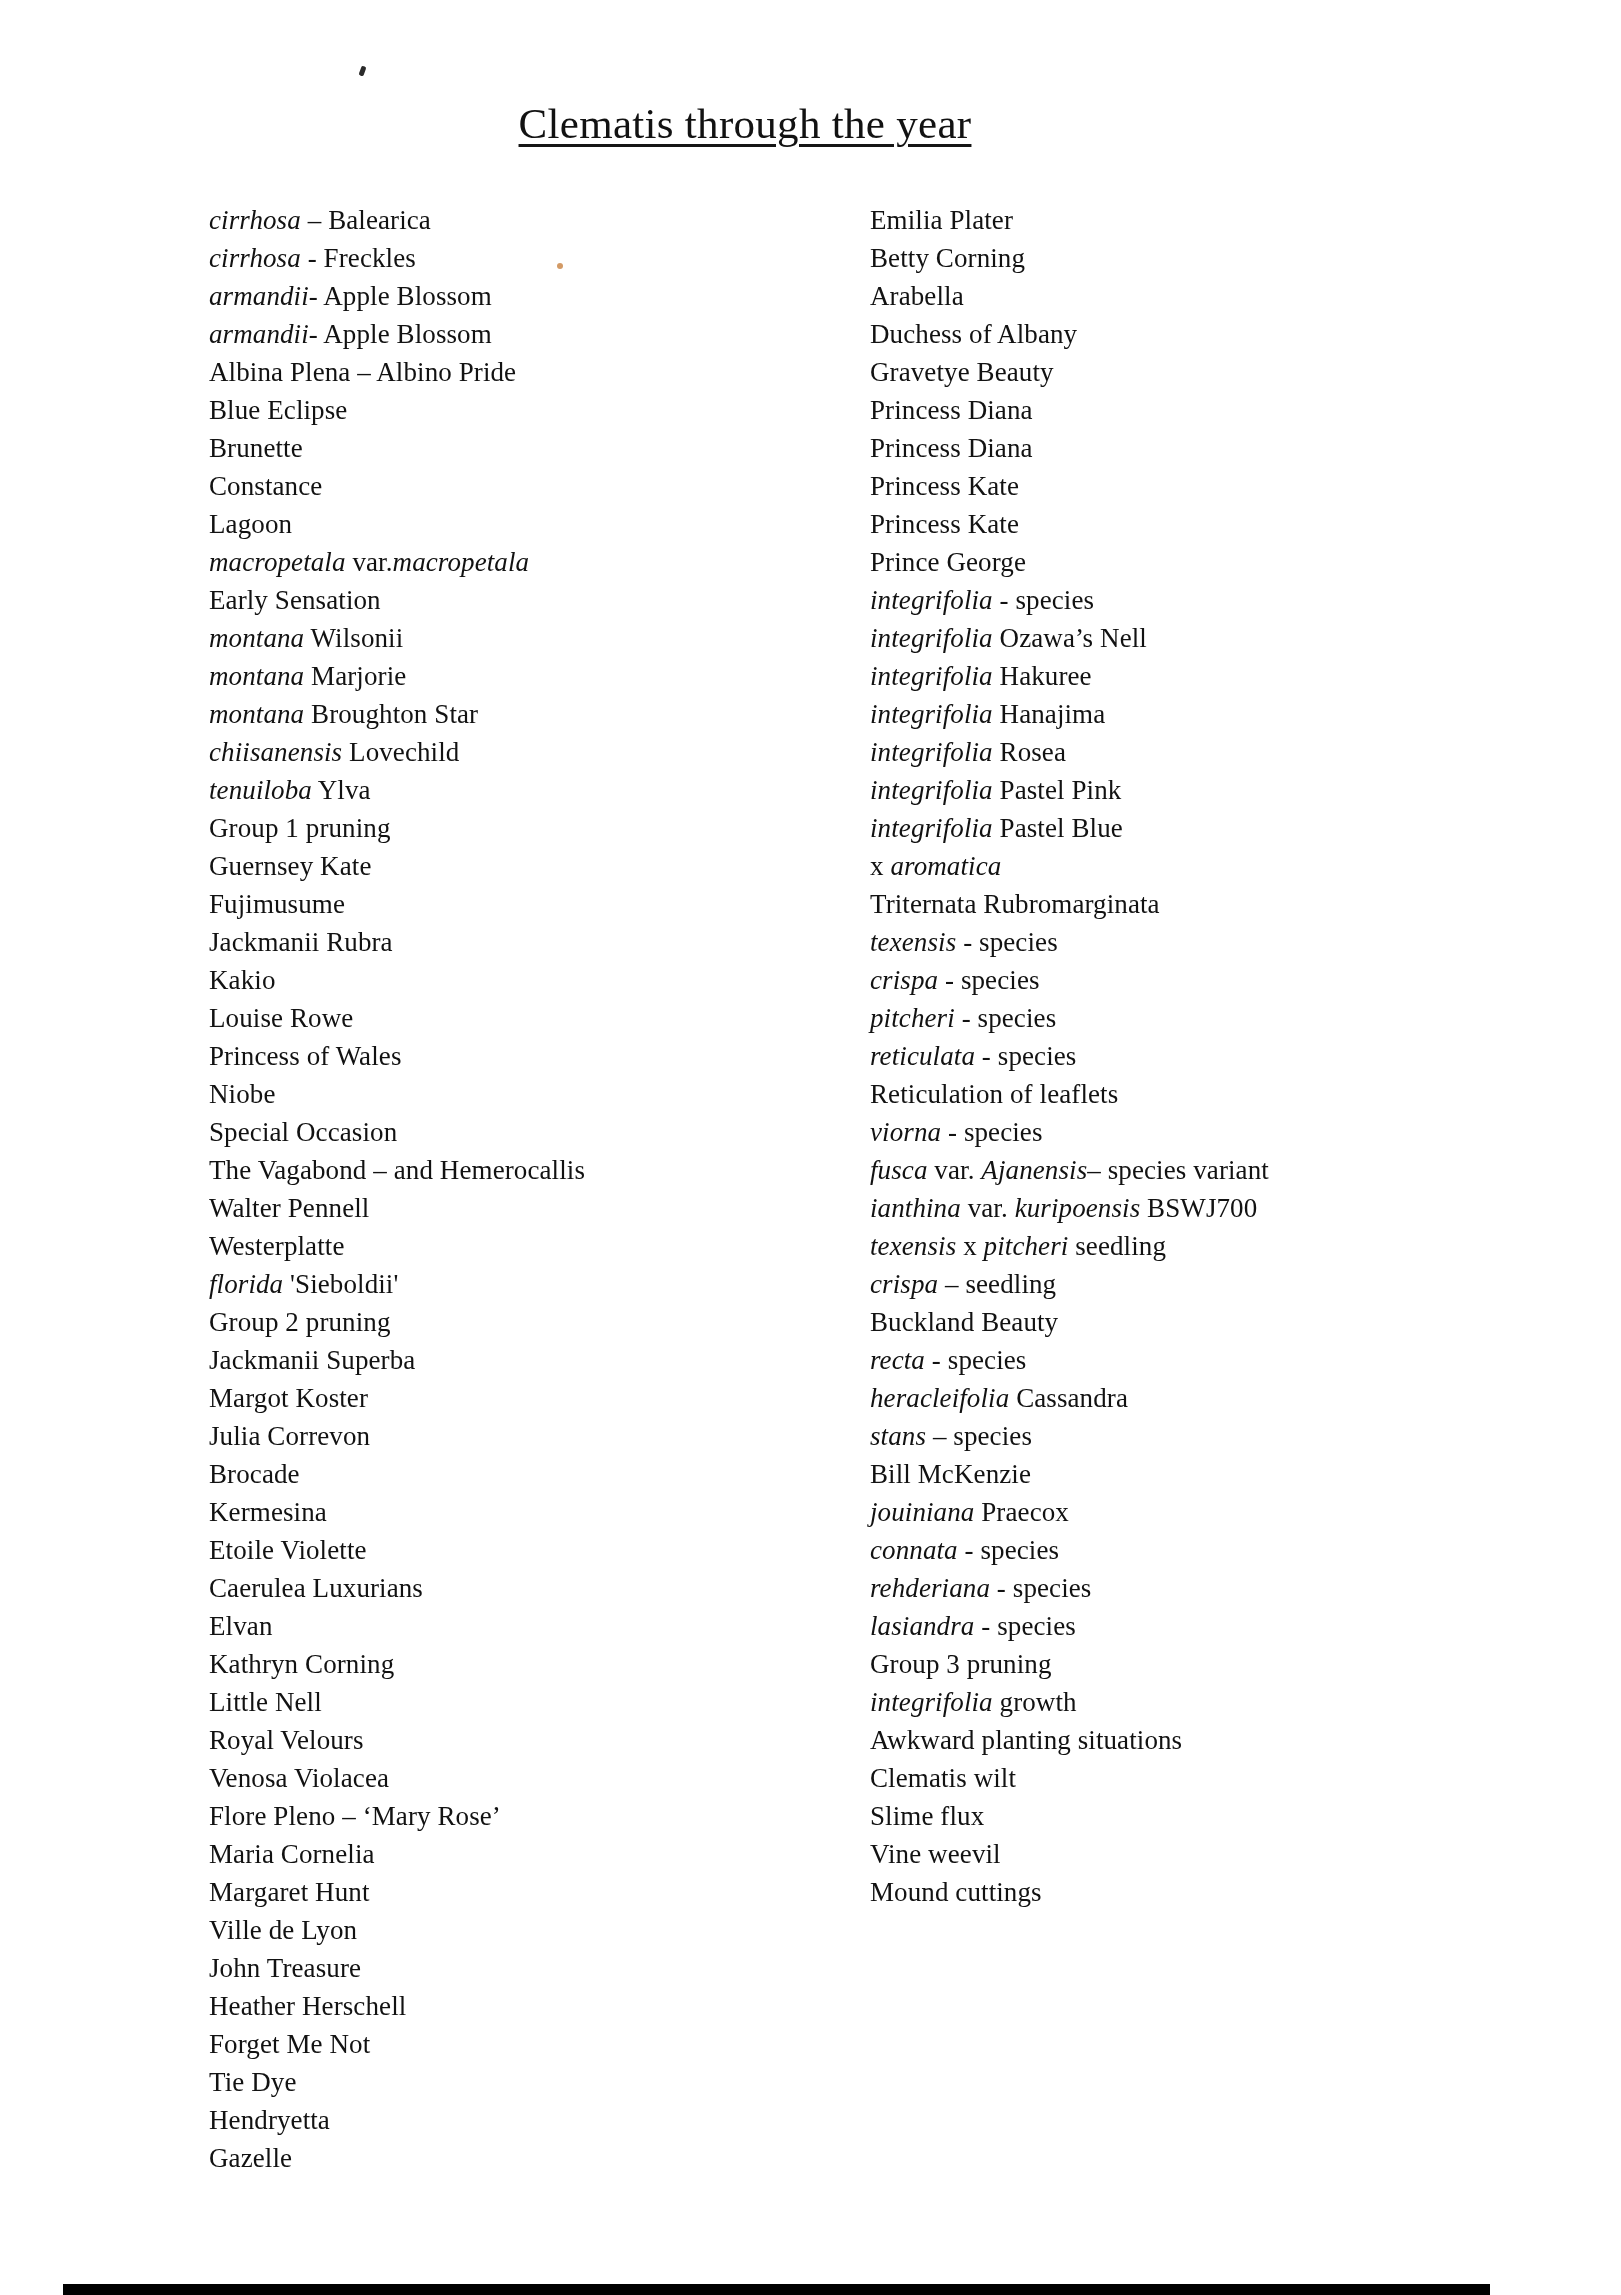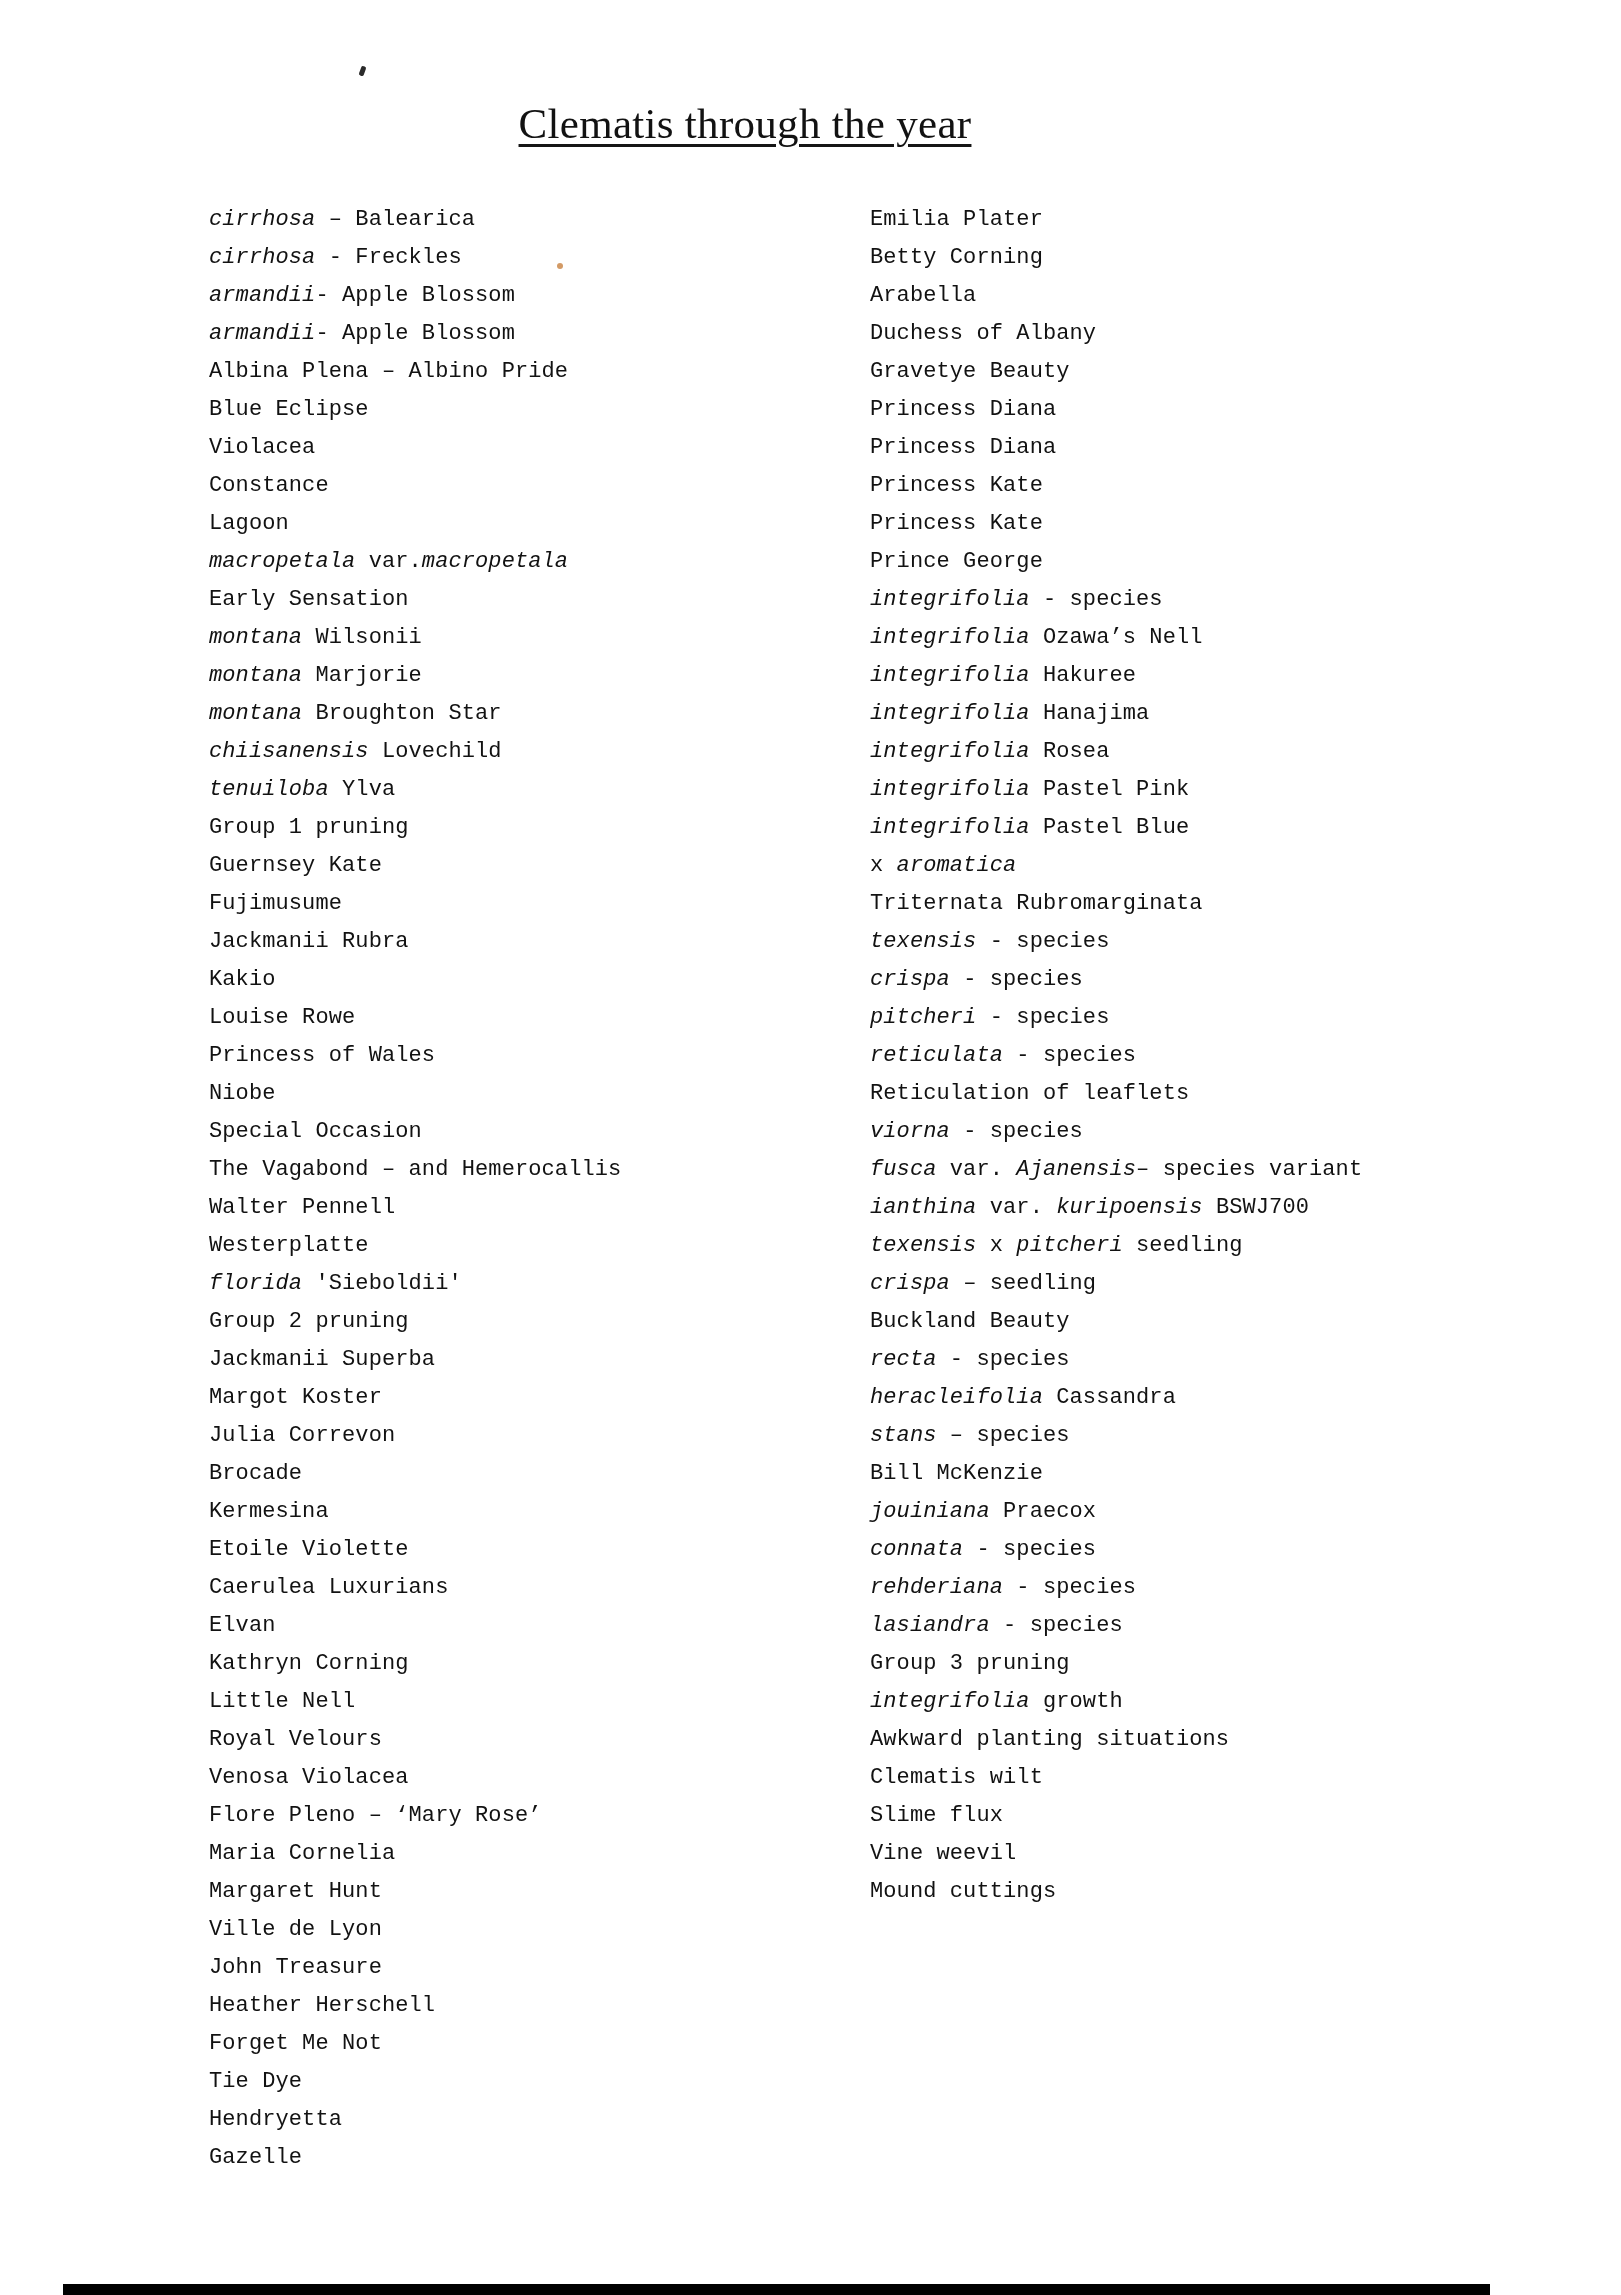--- a/index.html
+++ b/index.html
@@ -29,25 +29,24 @@
   }
   .title-text {
     text-decoration: underline;
     text-decoration-thickness: 3.3px;
     text-underline-offset: 6px;
     text-decoration-color: #151515;
   }
   .col {
     position: absolute;
     top: 201px;
-    font-size: 22px;
+    font-size: 27px;
     line-height: 38px;
     white-space: nowrap;
     letter-spacing: 0.1px;
-    font-family: Liberation Mono, monospace;
   }
   .col-left  { left: 209px; }
   .col-right { left: 870px; }
   .line { height: 38px; }
   .it { font-style: italic; }
   
   .bottom-bar {
     position: absolute;
     left: 63px;
     bottom: 0;
@@ -83,21 +82,21 @@
 <div class="page">
   <h1 class="title"><span class="title-text">Clematis through the year</span></h1>
 
   <div class="col col-left">
       <div class="line"><span class="it">cirrhosa</span><span> – Balearica</span></div>
       <div class="line"><span class="it">cirrhosa</span><span> - Freckles</span></div>
       <div class="line"><span class="it">armandii</span><span>- Apple Blossom</span></div>
       <div class="line"><span class="it">armandii</span><span>- Apple Blossom</span></div>
       <div class="line"><span>Albina Plena – Albino Pride</span></div>
       <div class="line"><span>Blue Eclipse</span></div>
-      <div class="line"><span>Violacea</span></div>
+      <div class="line"><span>Brunette</span></div>
       <div class="line"><span>Constance</span></div>
       <div class="line"><span>Lagoon</span></div>
       <div class="line"><span class="it">macropetala</span><span> var.</span><span class="it">macropetala</span></div>
       <div class="line"><span>Early Sensation</span></div>
       <div class="line"><span class="it">montana</span><span> Wilsonii</span></div>
       <div class="line"><span class="it">montana</span><span> Marjorie</span></div>
       <div class="line"><span class="it">montana</span><span> Broughton Star</span></div>
       <div class="line"><span class="it">chiisanensis</span><span> Lovechild</span></div>
       <div class="line"><span class="it">tenuiloba</span><span>  Ylva</span></div>
       <div class="line"><span>Group 1 pruning</span></div>

